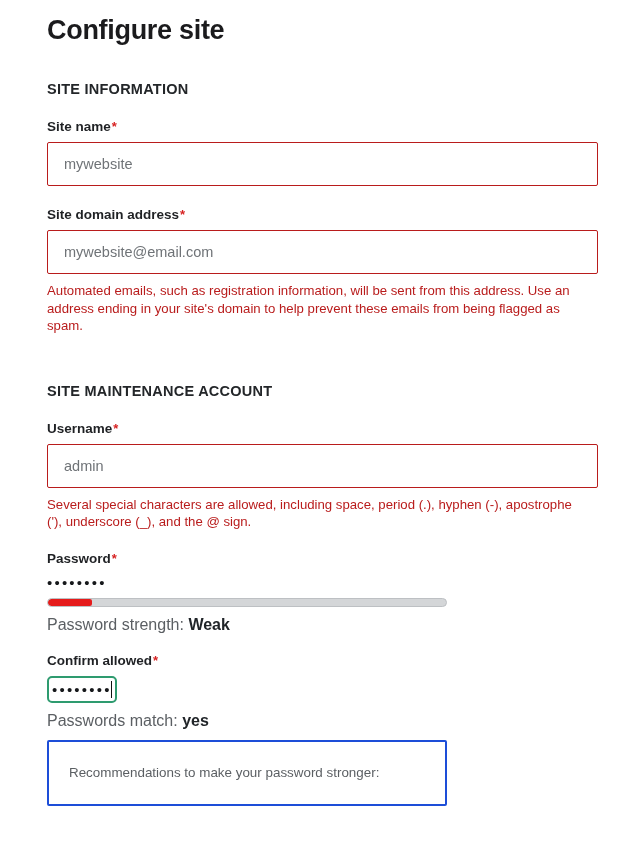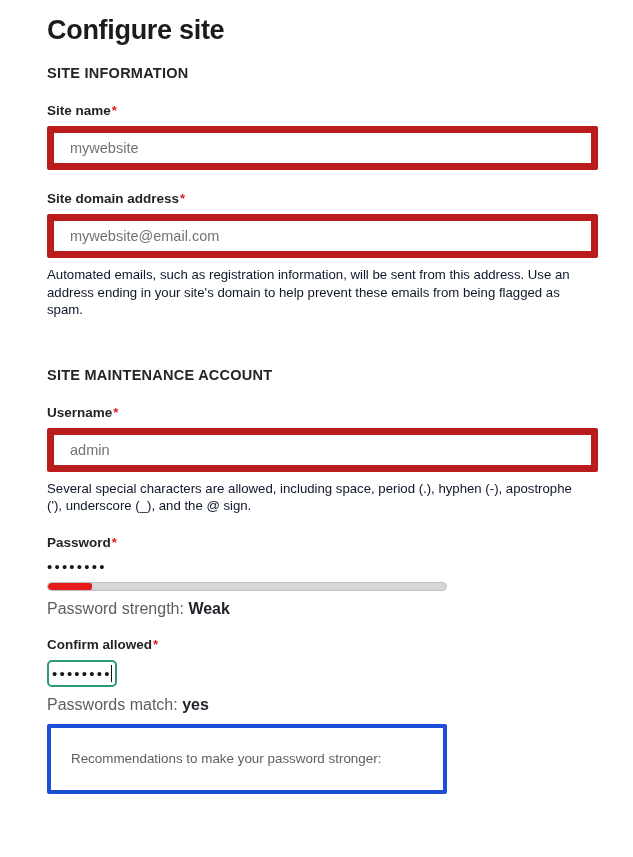--- a/index.html
+++ b/index.html
@@ -59,21 +59,21 @@
     margin: 14px 0 0 0;
     color: #1b1b1d;
   }
 
   h2.section-title {
     font-size: 14.5px;
     line-height: 18px;
     font-weight: 700;
     letter-spacing: 0.25px;
     color: #232629;
-    margin: 18px 0 0 0;
+    margin: 34px 0 0 0;
     text-transform: uppercase;
   }
   h2.section-title.second { margin-top: 47px; }
 
   .field { margin-top: 20px; }
   .field.tight { margin-top: 19px; }
 
   label.field-label {
     display: block;
     font-size: 13.5px;
@@ -89,21 +89,21 @@
     margin-left: 1px;
   }
 
   input.text-input {
     display: block;
     box-sizing: border-box;
     font-family: "Liberation Sans", sans-serif;
     font-size: 14.5px;
     color: #4b4f54;
     background: #ffffff;
-    border: 7px solid #b91c1c;
+    border: 1px solid #b91c1c;
     border-radius: 2px;
     height: 44px;
     padding: 0 16px;
     outline: none;
   }
   input.text-input.wide { width: 551px; }
 
   input.text-input::placeholder { color: #6f7377; opacity: 1; }
 
   
@@ -111,21 +111,21 @@
     display: inline-block;
     padding: 3px;
     border: 2px solid #2e9b6f;
     border-radius: 5px;
     box-sizing: border-box;
   }
 
   .description {
     font-size: 13.2px;
     line-height: 17.5px;
-    color: #0f172a;
+    color: #b91c1c;
     margin-top: 8px;
     max-width: 540px;
   }
 
   
   .strength-bar {
     margin-top: 7px;
     width: 400px;
     height: 9px;
     background: #d4d6d8;
@@ -146,21 +146,21 @@
     line-height: 17px;
     color: #5b5f63;
     margin-top: 9px;
   }
   .meter-text b { color: #212529; font-weight: 700; }
 
   
   .recommendations {
     margin-top: 11px;
     width: 400px;
-    border: 4px solid #1d4ed8;
+    border: 2px solid #1d4ed8;
     border-radius: 2px;
     box-sizing: border-box;
     background: #ffffff;
     padding: 22px 20px 22px 20px;
     min-height: 60px;
   }
   .recommendations-title {
     font-size: 13.4px;
     line-height: 18px;
     color: #5b5f63;

